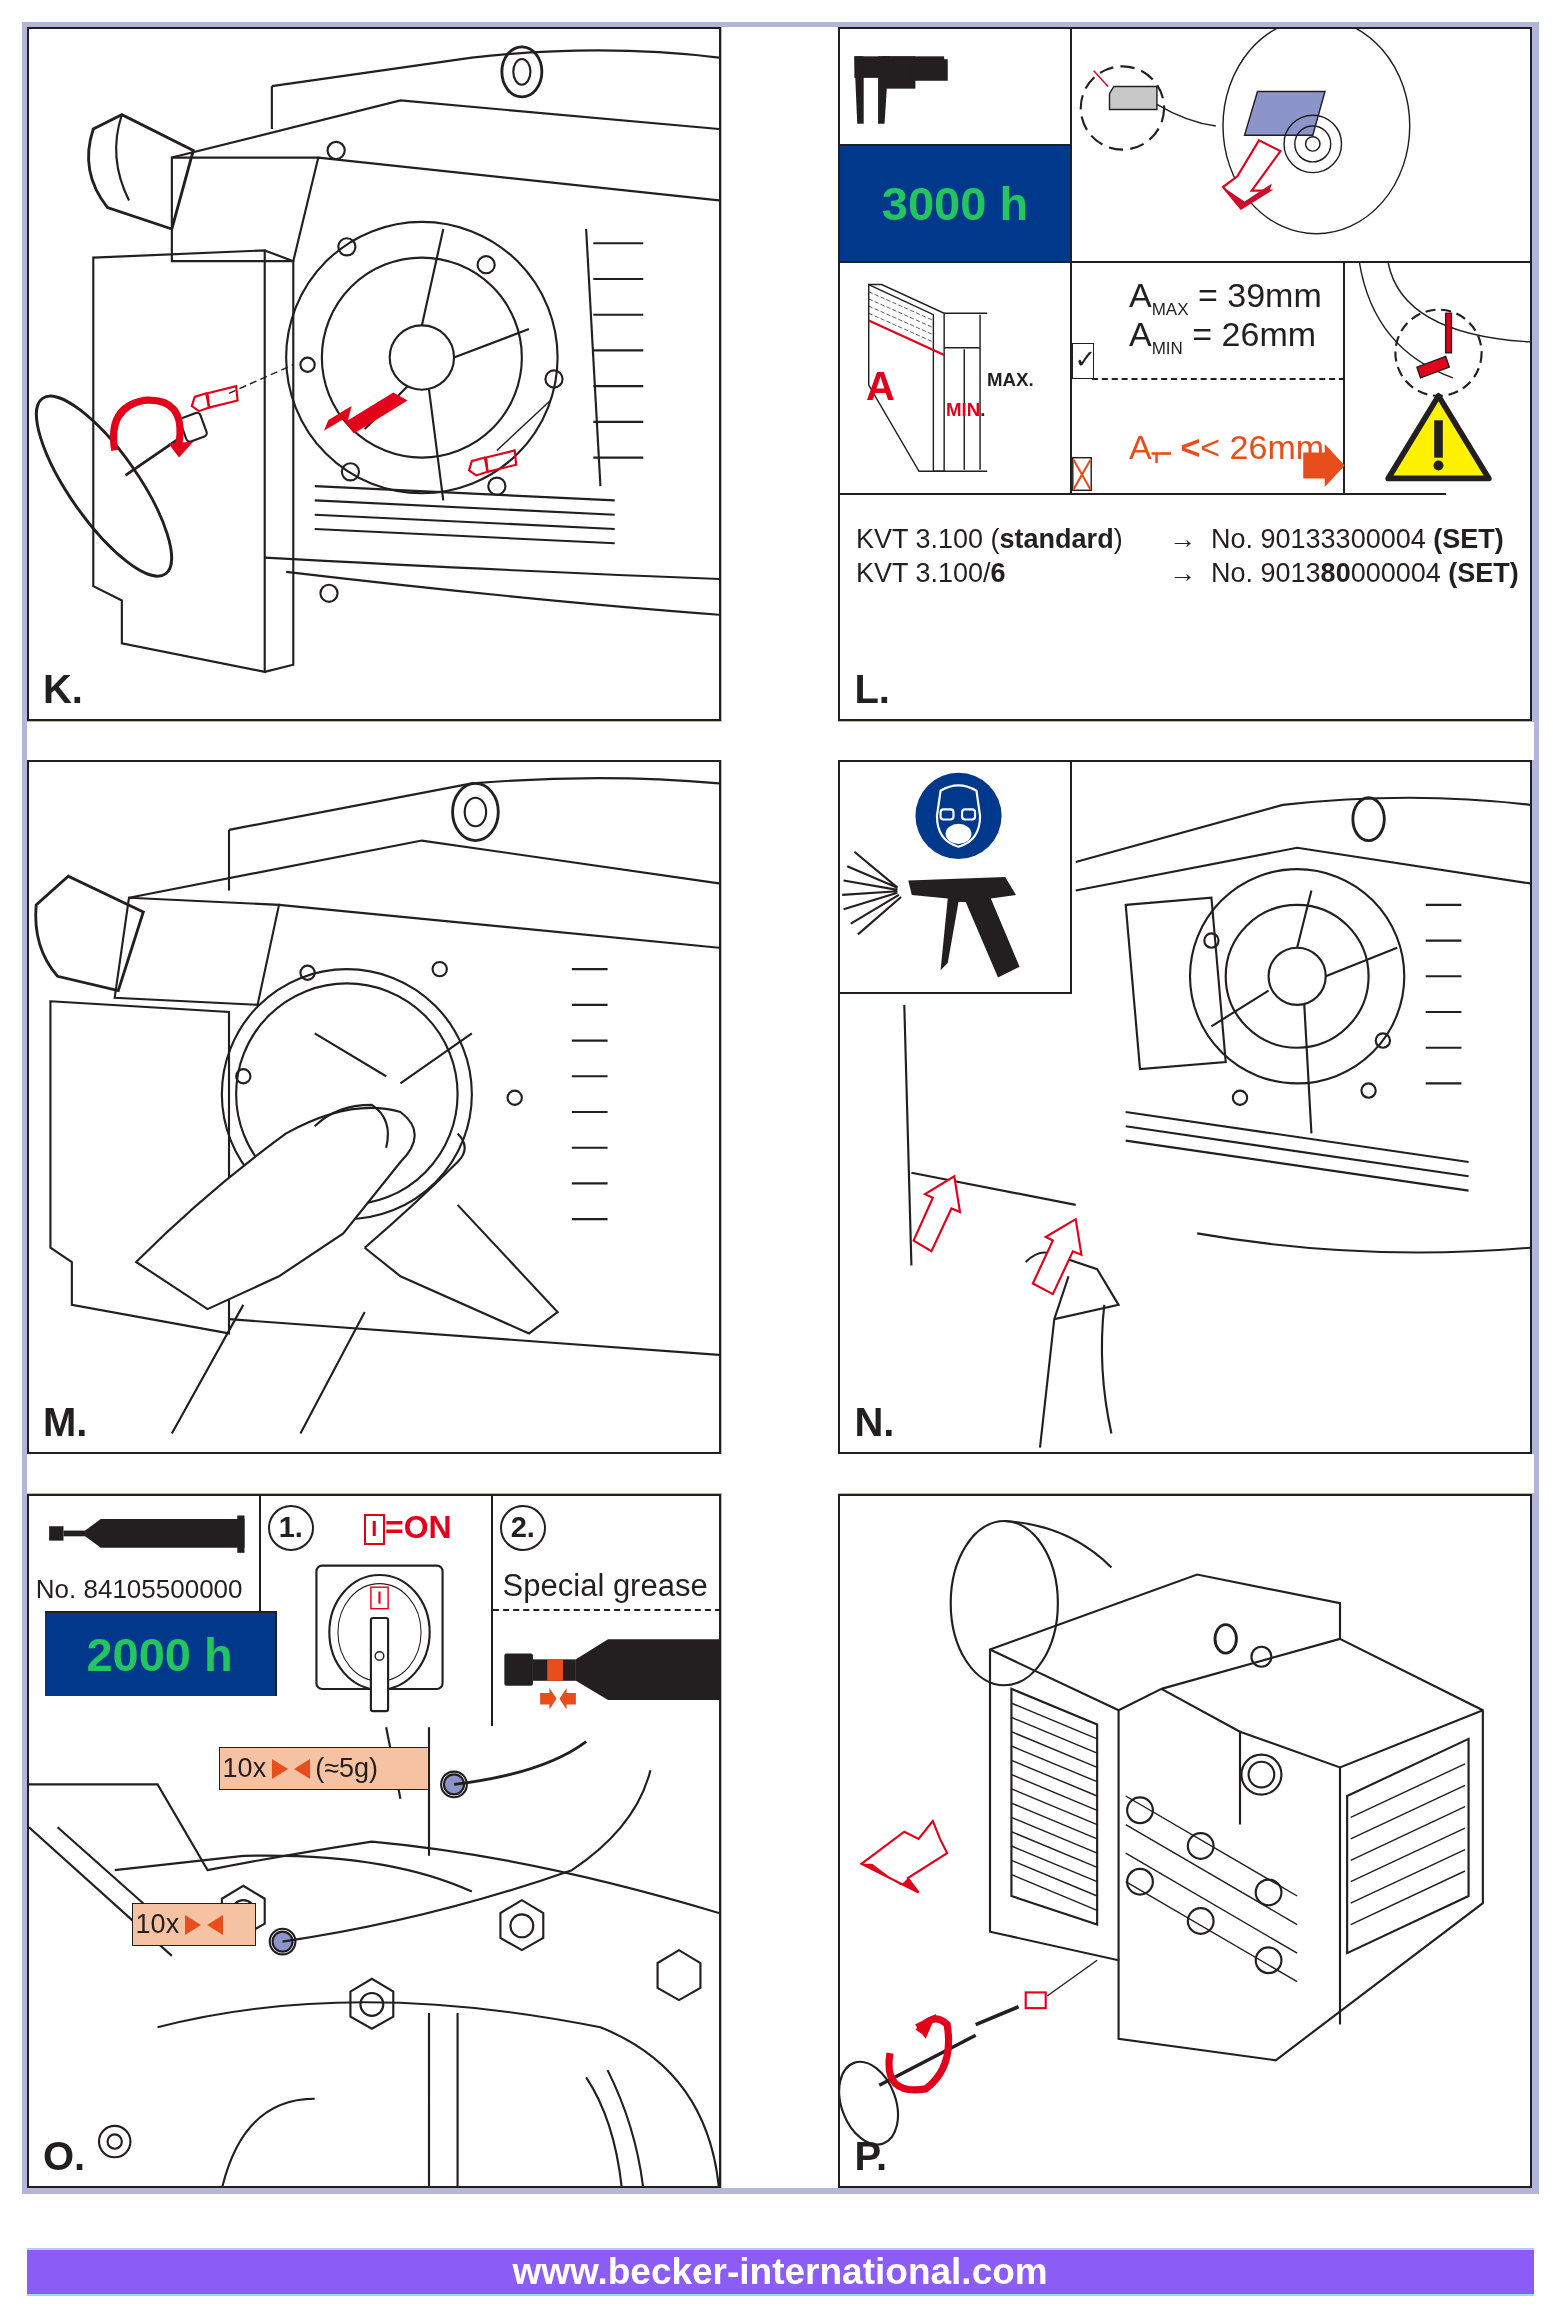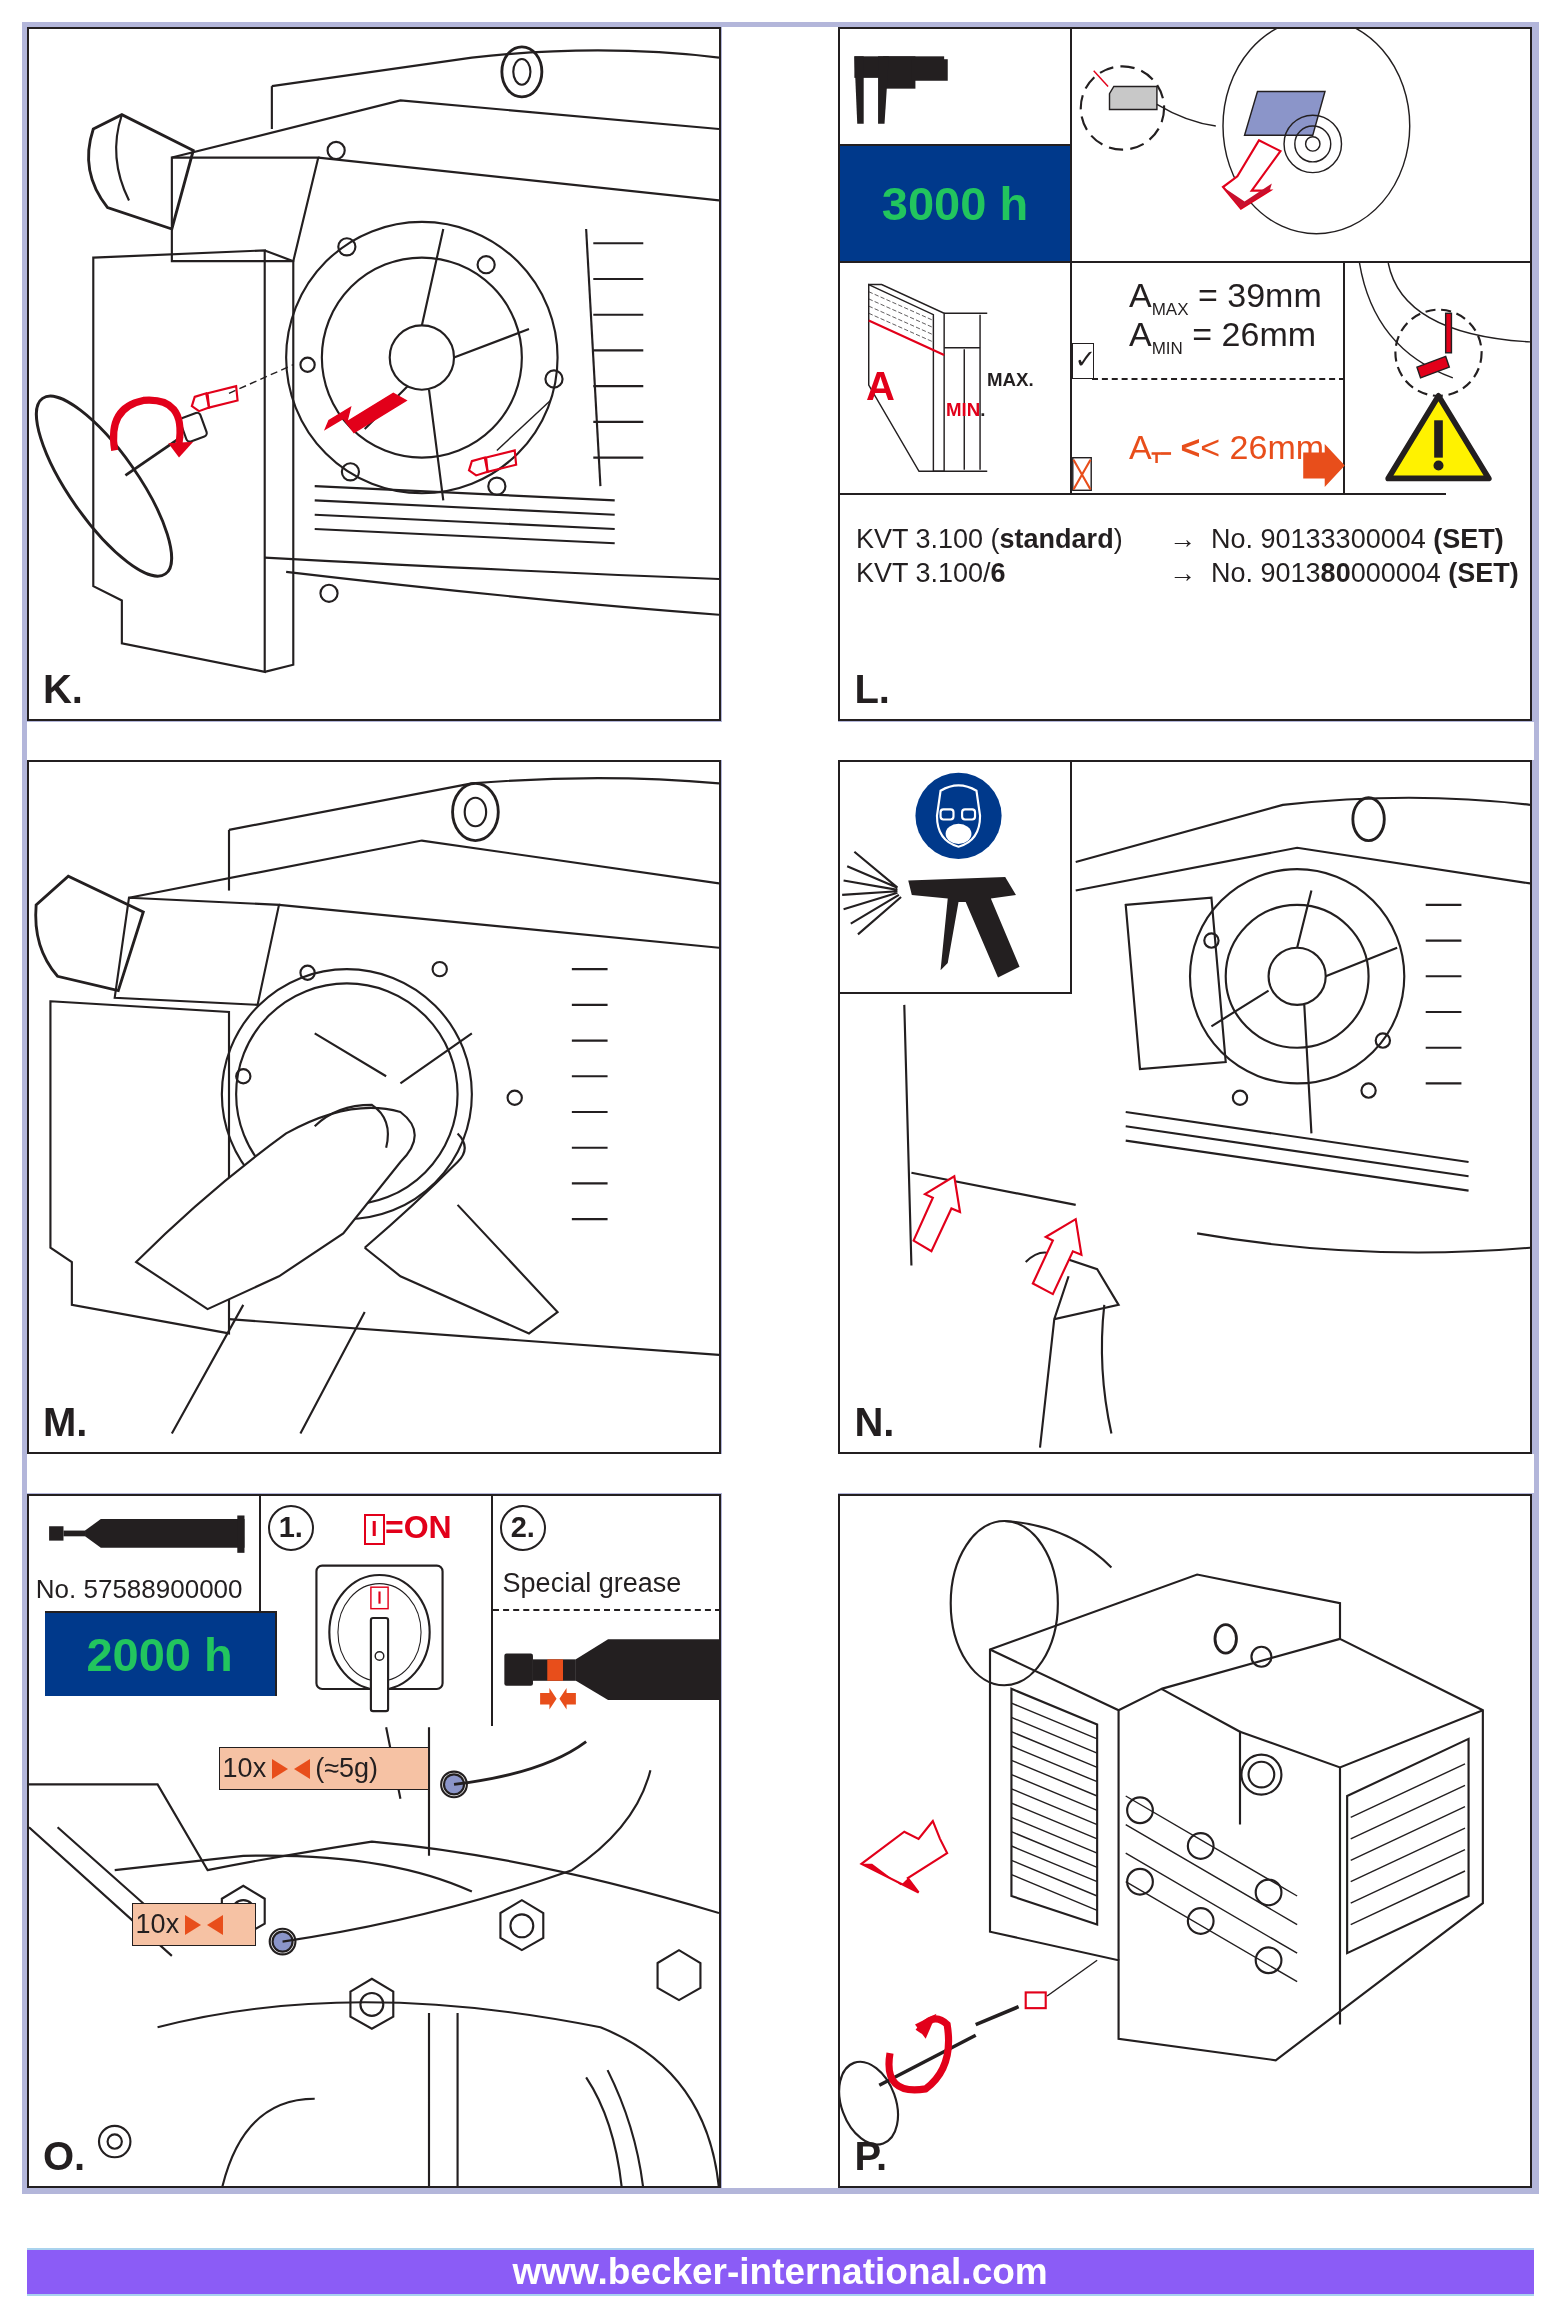--- a/index.html
+++ b/index.html
@@ -261,39 +261,39 @@
 </div>
 
 <div class="panel" style="left:26.6px;top:1494px;">
   <div class="cell" style="left:0;top:0;width:232px;height:115px;border-right:2.2px solid #231f20;">
     <svg viewBox="0 0 323 100" width="232" height="72" style="position:absolute;left:0;top:0;">
       <rect x="28" y="42" width="20" height="20" fill="#231f20"></rect>
       <rect x="48" y="48" width="30" height="8" fill="#231f20"></rect>
       <polygon points="78,48 100,32 300,32 300,72 100,72 78,56" fill="#231f20"></polygon>
       <rect x="290" y="27" width="10" height="52" fill="#231f20"></rect>
     </svg>
-    <div class="txt" style="left:7.2px;top:78px;font-size:26px;">No. 57588900000</div>
+    <div class="txt" style="left:7.2px;top:78px;font-size:26px;">No. 84105500000</div>
   </div>
   <div class="cell bluebox" style="left:16px;top:115px;width:232px;height:85px;border-right:2.2px solid #231f20;border-top:2.2px solid #231f20;">2000 h</div>
   <div class="cell" style="left:232px;top:0;width:232px;height:230px;border-right:2.2px solid #231f20;">
     <div style="position:absolute;left:7.2px;top:8.6px;width:46px;height:46px;border:2.2px solid #231f20;border-radius:50%;box-sizing:border-box;display:flex;align-items:center;justify-content:center;font-size:29px;font-weight:bold;">1.</div>
     <div class="txt red" style="left:80px;top:13px;font-size:32px;font-weight:bold;padding-left:23px;"><span style="display:inline-block;border:2.2px solid #e2001a;padding:0 5.7px;font-size:21.5px;line-height:27px;vertical-align:middle;">I</span><span>=ON</span></div>
     <svg style="position:absolute;left:54px;top:68px;" width="129" height="151" viewBox="0 0 180 210">
       <rect x="2" y="2" width="176" height="172" rx="8" fill="none" stroke="#231f20" stroke-width="3"></rect>
       <ellipse cx="90" cy="95" rx="70" ry="80" fill="none" stroke="#231f20" stroke-width="3"></ellipse>
       <ellipse cx="90" cy="95" rx="58" ry="68" fill="none" stroke="#231f20" stroke-width="1.5"></ellipse>
       <rect x="78" y="32" width="24" height="30" fill="none" stroke="#e2001a" stroke-width="2"></rect>
       <path d="M90 38 L90 55" stroke="#e2001a" stroke-width="3"></path>
       <rect x="78" y="75" width="24" height="130" rx="3" fill="#fff" stroke="#231f20" stroke-width="3"></rect>
       <circle cx="90" cy="128" r="6" fill="none" stroke="#231f20" stroke-width="2"></circle>
     </svg>
   </div>
   <div class="cell" style="left:464px;top:0;width:228px;height:230px;">
     <div style="position:absolute;left:7.2px;top:8.6px;width:46px;height:46px;border:2.2px solid #231f20;border-radius:50%;box-sizing:border-box;display:flex;align-items:center;justify-content:center;font-size:29px;font-weight:bold;">2.</div>
-    <div class="txt" style="left:10px;top:72px;font-size:27px;">Special grease</div>
+    <div class="txt" style="left:10px;top:72px;font-size:31px;">Special grease</div>
     <div style="position:absolute;left:0;top:113px;width:228px;border-top:2.2px dashed #231f20;"></div>
     <svg style="position:absolute;left:0;top:129px;" width="228" height="93" viewBox="0 0 317 130">
       <rect x="15" y="40" width="40" height="45" rx="3" fill="#231f20"></rect>
       <rect x="55" y="48" width="60" height="30" fill="#231f20"></rect>
       <rect x="75" y="48" width="22" height="30" fill="#e84e1b"></rect>
       <polygon points="115,48 160,20 317,20 317,105 160,105 115,78" fill="#231f20"></polygon>
       <polygon points="65,95 78,95 78,88 88,103 78,118 78,111 65,111" fill="#e84e1b"></polygon>
       <polygon points="115,95 102,95 102,88 92,103 102,118 102,111 115,111" fill="#e84e1b"></polygon>
     </svg>
   </div>

